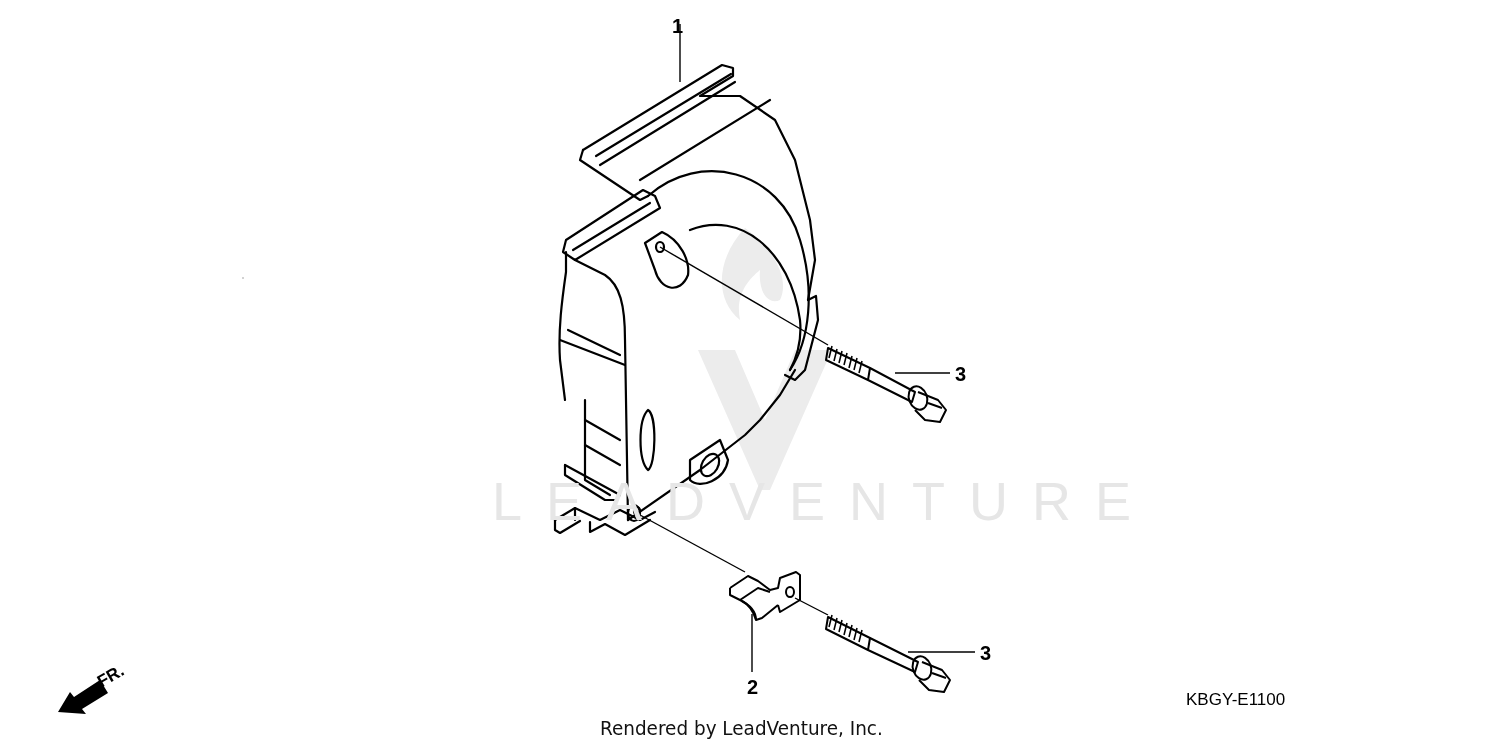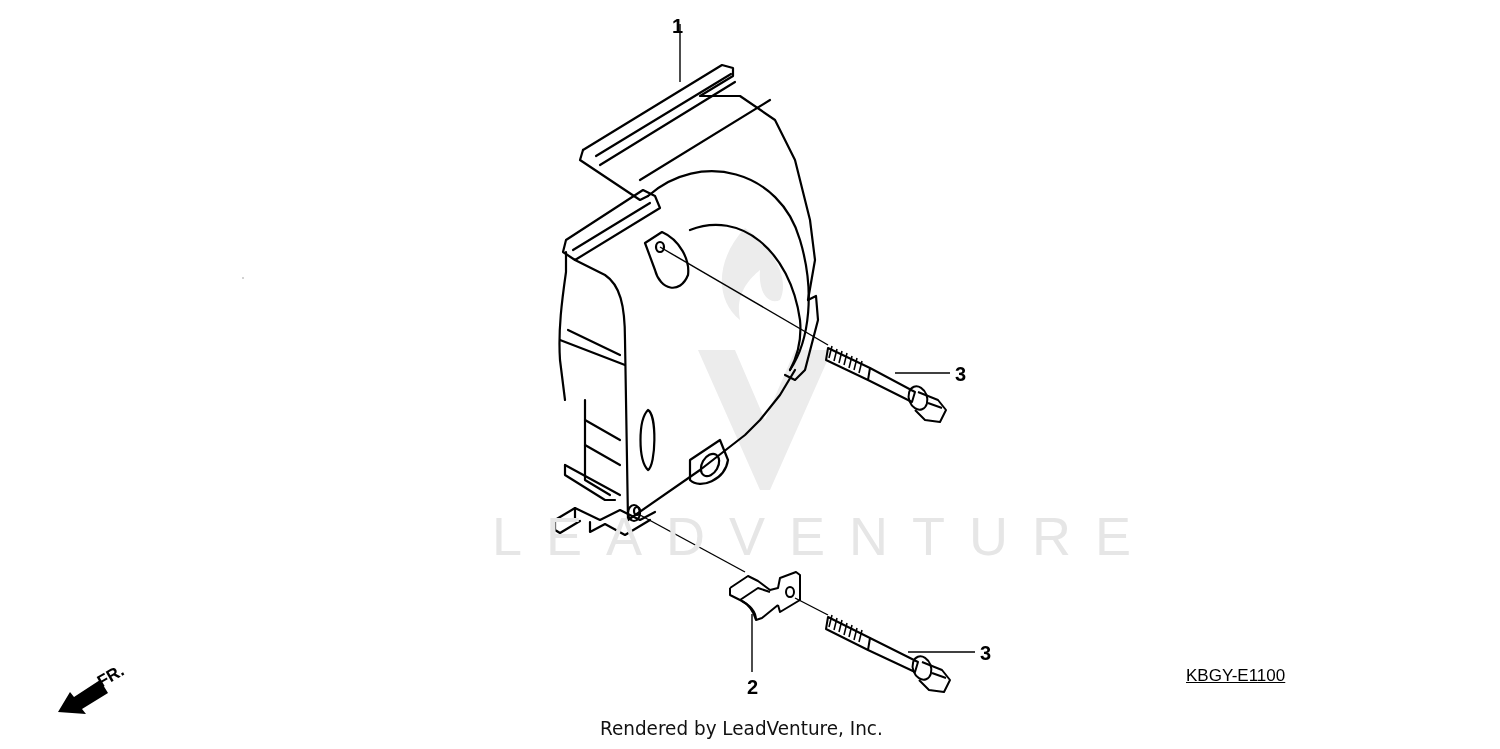--- a/index.html
+++ b/index.html
@@ -1,21 +1,21 @@
 <!DOCTYPE html>
 <html><head>
 <meta charset="utf-8">
 <style>
   html, body { margin:0; padding:0; background:#ffffff; }
   body { width:1500px; height:749px; position:relative; overflow:hidden; font-family:"Liberation Sans", sans-serif; }
   #canvas { position:absolute; left:0; top:0; width:1500px; height:749px; }
   .callout { position:absolute; font-family:"Liberation Sans", sans-serif; font-weight:bold; font-size:20px; color:#000; line-height:1; }
   .footer { position:absolute; left:600px; top:716px; font-family:"DejaVu Sans", sans-serif; font-size:20px; color:#111; letter-spacing:0px; transform:scaleX(0.92); transform-origin:left top; }
-  .code { position:absolute; left:1186px; top:666px; font-family:"Liberation Sans", sans-serif; font-size:17px; color:#000;text-decoration:underline; }
-  .wm { position:absolute; left:492px; top:470px; font-family:"Liberation Sans", sans-serif; font-size:54px; letter-spacing:24px; color:#e6e6e6; font-weight:normal;margin-top:35px; }
+  .code { position:absolute; left:1186px; top:690px; font-family:"Liberation Sans", sans-serif; font-size:17px; color:#000; }
+  .wm { position:absolute; left:492px; top:470px; font-family:"Liberation Sans", sans-serif; font-size:54px; letter-spacing:24px; color:#e6e6e6; font-weight:normal; }
 </style>
 </head>
 <body>
 
 <svg id="canvas" viewBox="0 0 1500 749" xmlns="http://www.w3.org/2000/svg">
 
   <g fill="#ececec" stroke="none">
     <path d="M745 228 C715 260 715 300 740 320 C735 295 748 280 760 270 C758 295 770 305 780 300 C790 280 775 250 745 228 Z"></path>
     <path d="M698 350 L735 350 L765 420 L795 350 L832 350 L770 490 L760 490 Z"></path>
   </g>

